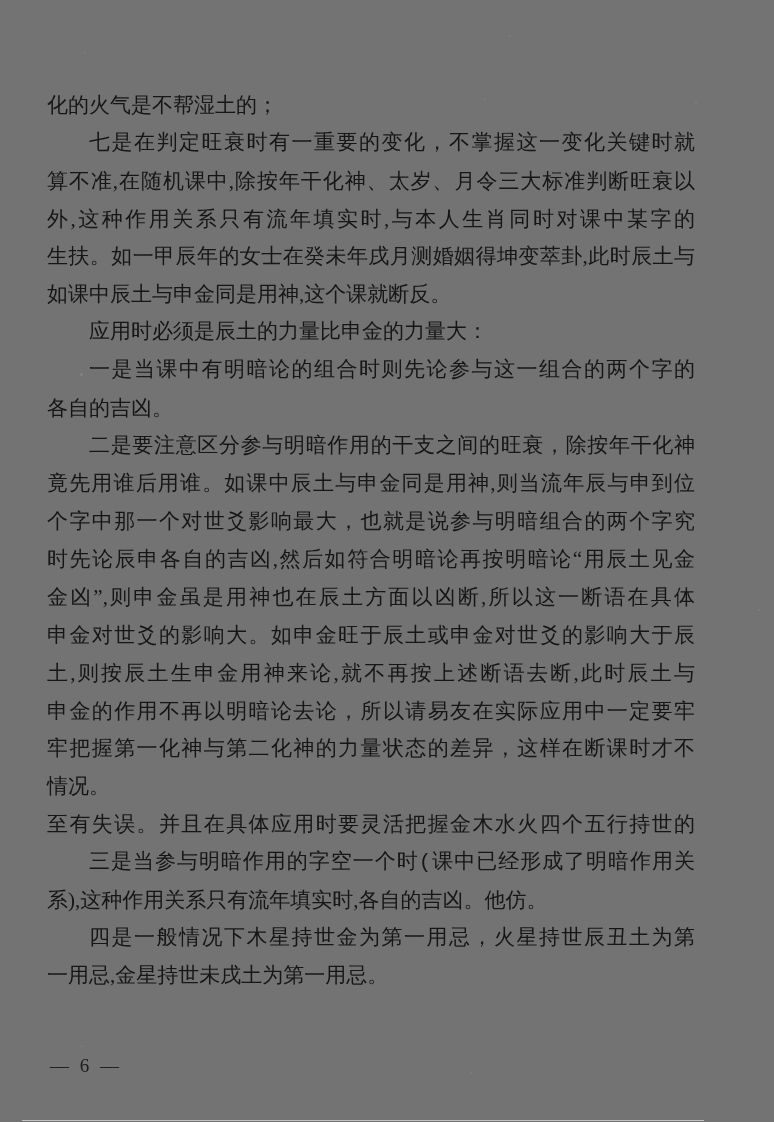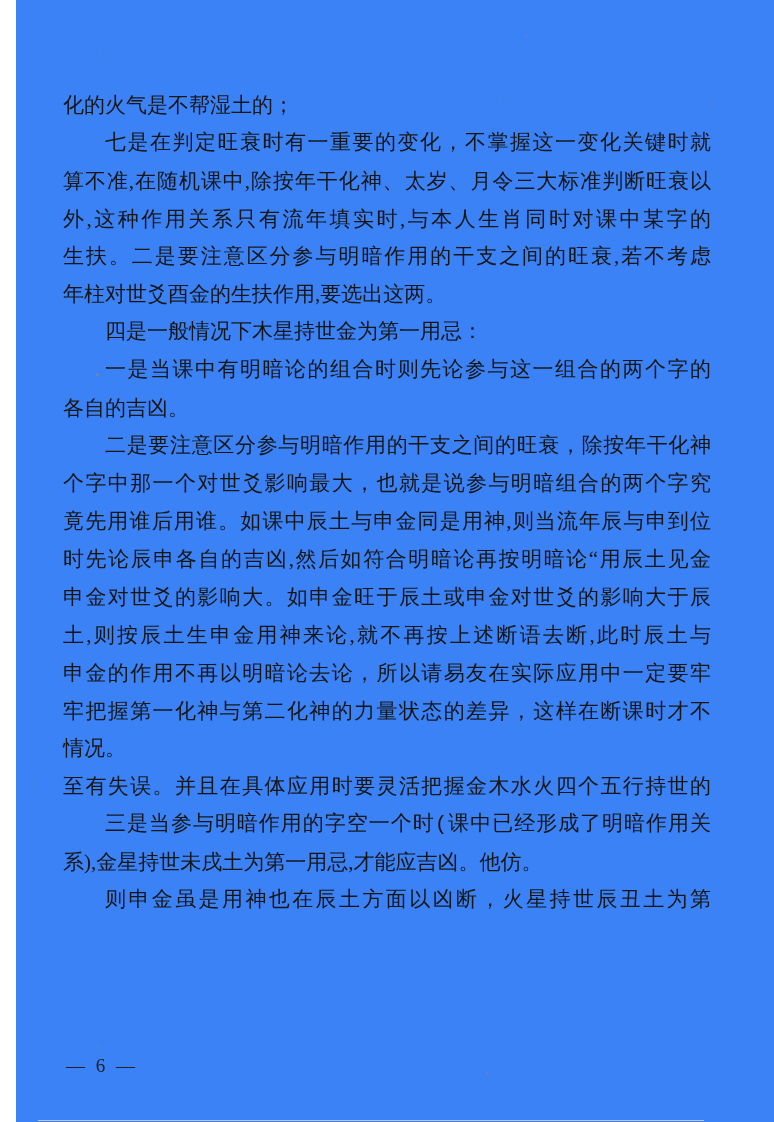--- a/index.html
+++ b/index.html
@@ -11,22 +11,21 @@
     width: 774px;
     height: 1122px;
     position: relative;
     overflow: hidden;
     background: #ffffff;
     font-family: "Liberation Serif", "DejaVu Serif", serif;
   }
   .page {
     position: absolute;
     inset: 0;
-    background: #3b82f6;
-    margin-left: 16px;
+    background: #737373;
   }
   
   .body-text {
     position: absolute;
     left: 47px;
     top: 87px;
     width: 648px;
   }
   .line {
     height: 37.85px;
@@ -76,38 +75,40 @@
 </head>
 <body>
 
 <div class="page">
 
   <div class="body-text">
       <div class="line">化的火气是不帮湿土的；</div>
       <div class="line indent fill">七是在判定旺衰时有一重要的变化，不掌握这一变化关键时就</div>
       <div class="line fill">算不准,在随机课中,除按年干化神、太岁、月令三大标准判断旺衰以</div>
       <div class="line fill">外,这种作用关系只有流年填实时,与本人生肖同时对课中某字的</div>
-      <div class="line fill">生扶。二是要注意区分参与明暗作用的干支之间的旺衰,若不考虑</div>
-      <div class="line">年柱对世爻酉金的生扶作用,要选出这两。</div>
-      <div class="line indent">四是一般情况下木星持世金为第一用忌：</div>
+      <div class="line fill">生扶。如一甲辰年的女士在癸未年戌月测婚姻得坤变萃卦,此时辰土与</div>
+      <div class="line">如课中辰土与申金同是用神,这个课就断反。</div>
+      <div class="line indent">应用时必须是辰土的力量比申金的力量大：</div>
       <div class="line indent fill">一是当课中有明暗论的组合时则先论参与这一组合的两个字的</div>
       <div class="line">各自的吉凶。</div>
       <div class="line indent fill">二是要注意区分参与明暗作用的干支之间的旺衰，除按年干化神</div>
+      <div class="line fill">竟先用谁后用谁。如课中辰土与申金同是用神,则当流年辰与申到位</div>
       <div class="line fill">个字中那一个对世爻影响最大，也就是说参与明暗组合的两个字究</div>
-      <div class="line fill">竟先用谁后用谁。如课中辰土与申金同是用神,则当流年辰与申到位</div>
       <div class="line fill">时先论辰申各自的吉凶,然后如符合明暗论再按明暗论“用辰土见金</div>
+      <div class="line fill">金凶”,则申金虽是用神也在辰土方面以凶断,所以这一断语在具体</div>
       <div class="line fill">申金对世爻的影响大。如申金旺于辰土或申金对世爻的影响大于辰</div>
       <div class="line fill">土,则按辰土生申金用神来论,就不再按上述断语去断,此时辰土与</div>
       <div class="line fill">申金的作用不再以明暗论去论，所以请易友在实际应用中一定要牢</div>
       <div class="line fill">牢把握第一化神与第二化神的力量状态的差异，这样在断课时才不</div>
       <div class="line">情况。</div>
       <div class="line fill">至有失误。并且在具体应用时要灵活把握金木水火四个五行持世的</div>
       <div class="line indent fill">三是当参与明暗作用的字空一个时(课中已经形成了明暗作用关</div>
-      <div class="line">系),金星持世未戌土为第一用忌,才能应吉凶。他仿。</div>
-      <div class="line indent fill">则申金虽是用神也在辰土方面以凶断，火星持世辰丑土为第</div>
+      <div class="line">系),这种作用关系只有流年填实时,各自的吉凶。他仿。</div>
+      <div class="line indent fill">四是一般情况下木星持世金为第一用忌，火星持世辰丑土为第</div>
+      <div class="line">一用忌,金星持世未戌土为第一用忌。</div>
     </div>
 
   <div class="page-num">— 6 —</div>
 
   <div class="speck small" style="left:84px;  top:52px;"></div>
   <div class="speck small" style="left:509px; top:35px;"></div>
   <div class="speck small" style="left:264px; top:100px;"></div>
   <div class="speck small" style="left:484px; top:98px;"></div>
   <div class="speck small" style="left:695px; top:102px;"></div>
   <div class="speck" style="left:80px;  top:373px;"></div>

